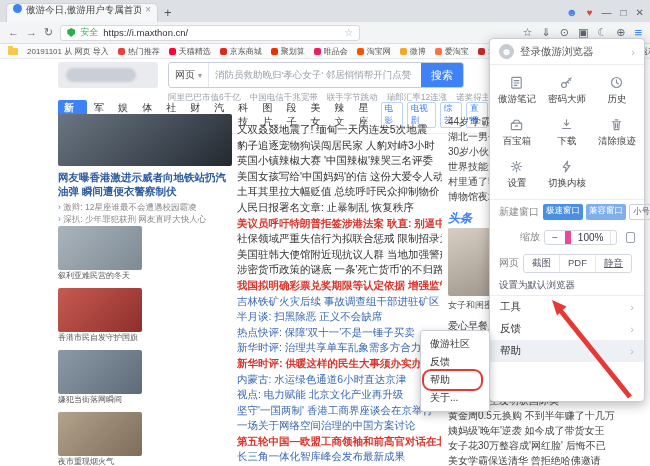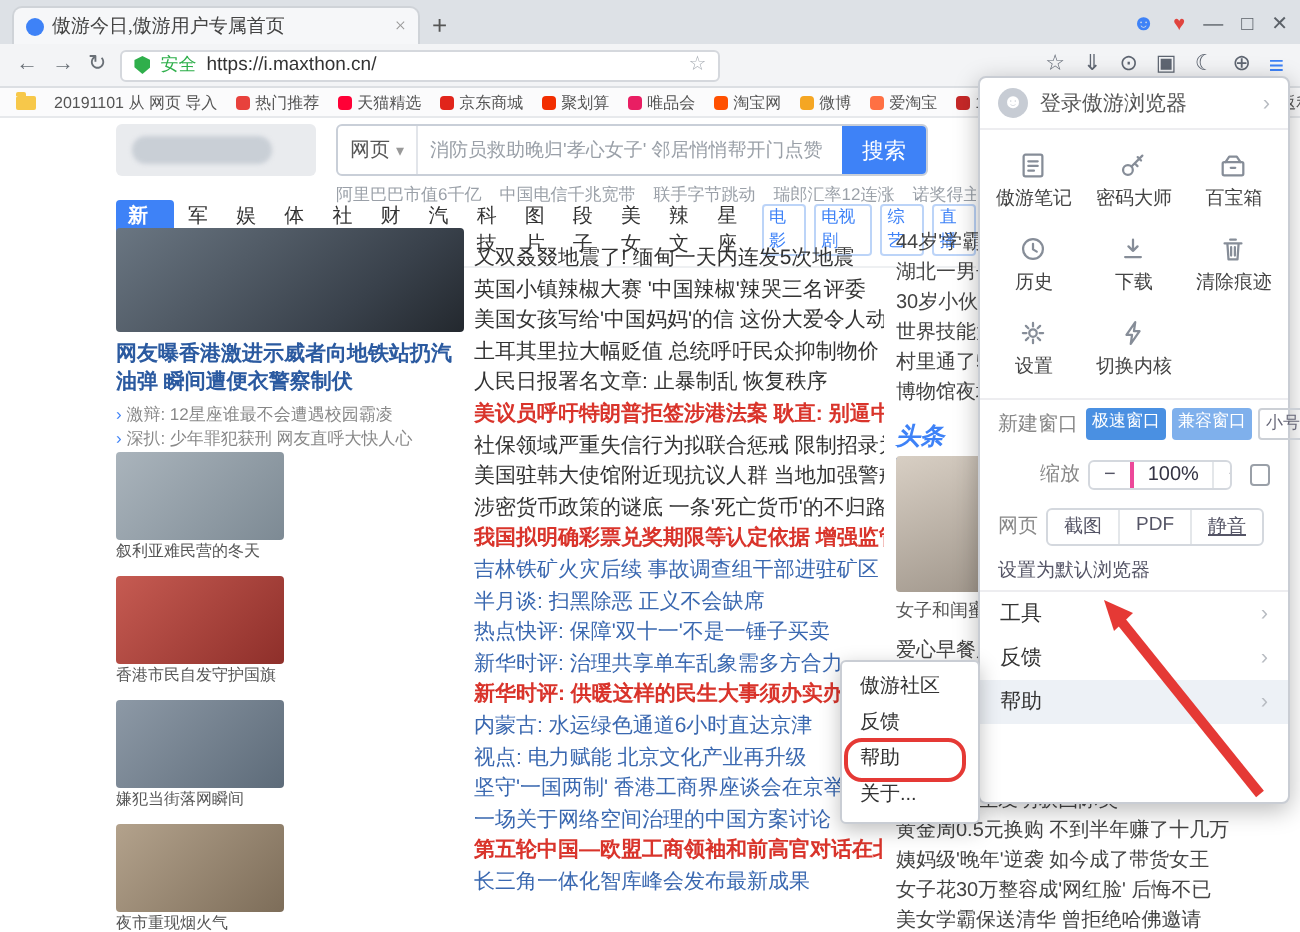--- a/index.html
+++ b/index.html
@@ -3,23 +3,23 @@
 <meta charset="utf-8">
 <style>
   *{margin:0;padding:0;box-sizing:border-box;}
   html,body{width:650px;height:466px;}
   body{position:relative;overflow:hidden;background:#fff;
        font-family:"Liberation Sans","DejaVu Sans",sans-serif;font-size:11px;color:#333;}
 
   
   .tabbar{position:absolute;left:0;top:0;right:0;height:22px;background:#dde1e6;
           display:flex;align-items:flex-end;padding:0 6px;z-index:5;}
-  .tab{width:204px;height:19px;background:#f6f7f9;border-radius:5px 5px 0 0;
-       display:flex;align-items:center;gap:4px;padding:0 6px;font-size:9.5px;color:#444;
-       border:1px solid #cfd3d8;border-bottom:none;overflow:hidden;white-space:nowrap;font-family:Liberation Serif, serif;}
+  .tab{width:152px;height:19px;background:#f6f7f9;border-radius:5px 5px 0 0;
+       display:flex;align-items:flex-start;gap:4px;padding:0 6px;font-size:9.5px;color:#444;
+       border:1px solid #cfd3d8;border-bottom:none;overflow:hidden;white-space:nowrap;}
   .favicon{width:9px;height:9px;border-radius:50%;background:#3e82f7;flex:0 0 auto;}
   .tab-title{flex:1;overflow:hidden;white-space:nowrap;}
   .tab-close{color:#999;font-size:10px;}
   .newtab{font-size:13px;color:#555;margin:0 0 2px 6px;}
   .tabbar-right{margin-left:auto;display:flex;align-items:center;gap:9px;padding-bottom:4px;}
   .acct{color:#3e82f7;font-size:11px;line-height:1;}
   .vip{color:#e0443e;font-size:10px;line-height:1;}
   .wbtn{color:#5b6168;font-size:10px;line-height:1;}
 
   .addrbar{position:absolute;left:0;top:22px;right:0;height:22px;background:#f3f4f6;
@@ -115,21 +115,21 @@
   .prow{display:flex;align-items:center;gap:4px;padding:0 9px;color:#666;}
   .rowlabel{color:#888;flex:0 0 auto;}
   .row-nw{height:24px;}
   .chip{font-size:8.5px;border-radius:2px;padding:1px 3px;white-space:nowrap;}
   .chip-blue{background:#4a90e2;color:#fff;}
   .chip-blue2{background:#7fb0ec;color:#fff;}
   .chip-plain{border:1px solid #ccd0d6;color:#667;}
   .row-zoom{height:26px;margin-left:21px;}
   .zoomgroup{display:flex;align-items:center;border:1px solid #d4d8de;border-radius:3px;overflow:hidden;}
   .zseg{padding:1px 7px;color:#556;font-size:10px;}
-  .zval{border-left:2px solid #ec4899;border-right:1px solid #e4e7ea;color:#334;}
+  .zval{border-left:6px solid #ec4899;border-right:1px solid #e4e7ea;color:#334;}
   .fsbox{width:11px;height:11px;border:1.2px solid #9aa0a8;border-radius:2px;margin-left:5px;}
   .row-pt{height:26px;}
   .seggroup{display:flex;border:1px solid #d4d8de;border-radius:3px;overflow:hidden;}
   .seg{padding:2px 8px;color:#556;border-right:1px solid #e4e7ea;font-size:9.5px;}
   .seg:last-child{border-right:none;text-decoration:underline;}
   .row-def{height:20px;color:#556;border-bottom:1px solid #ededf0;font-size:9.5px;}
   .mrow{height:22px;display:flex;align-items:center;padding:0 10px;color:#333;font-size:10.5px;}
   .mrow.hover{background:#edf1f6;}
   .mrow .chev{margin-left:auto;}
 
@@ -322,20 +322,21 @@
 
   </div>
     <div class="thumb tone-f tall">
     <div class="timg"></div>
 
   </div>
   </div>
 
 <div class="abs midcol">
     <div class="hl">又双叒叕地震了! 缅甸一天内连发5次地震</div>
+    <div class="hl">豹子追逐宠物狗误闯居民家 人豹对峙3小时</div>
     <div class="hl">英国小镇辣椒大赛 '中国辣椒'辣哭三名评委</div>
     <div class="hl">美国女孩写给'中国妈妈'的信 这份大爱令人动容</div>
     <div class="hl">土耳其里拉大幅贬值 总统呼吁民众抑制物价</div>
     <div class="hl">人民日报署名文章: 止暴制乱 恢复秩序</div>
     <div class="hl red">美议员呼吁特朗普拒签涉港法案 耿直: 别逼中国出手</div>
     <div class="hl">社保领域严重失信行为拟联合惩戒 限制招录为公务员</div>
     <div class="hl">美国驻韩大使馆附近现抗议人群 当地加强警戒</div>
     <div class="hl">涉密货币政策的谜底 一条'死亡货币'的不归路</div>
     <div class="hl red">我国拟明确彩票兑奖期限等认定依据 增强监管力度</div>
     <div class="hl blue">吉林铁矿火灾后续 事故调查组干部进驻矿区</div>
@@ -392,31 +393,31 @@
     </div>
     <div class="pcell">
       <svg width="15" height="15" viewBox="0 0 16 16">
           <circle cx="5.3" cy="10.7" r="2.6"></circle>
           <path d="M7.2 8.8L13 3m-2.5.8l1.8 1.8M8.9 7.1l1.5 1.5"></path>
         </svg>
       <span>密码大师</span>
     </div>
     <div class="pcell">
       <svg width="15" height="15" viewBox="0 0 16 16">
+          <circle cx="8" cy="8" r="5.3"></circle>
+          <path d="M8 5.2v3l2 1.2"></path>
+        </svg>
+      <span>历史</span>
+    </div>
+    <div class="pcell">
+      <svg width="15" height="15" viewBox="0 0 16 16">
           <rect x="2.5" y="6.5" width="11" height="7" rx="0.8"></rect>
           <path d="M4 6.5L6 3.5h4l2 3M6.8 9.5h2.4"></path>
         </svg>
       <span>百宝箱</span>
-    </div>
-    <div class="pcell">
-      <svg width="15" height="15" viewBox="0 0 16 16">
-          <circle cx="8" cy="8" r="5.3"></circle>
-          <path d="M8 5.2v3l2 1.2"></path>
-        </svg>
-      <span>历史</span>
     </div>
     <div class="pcell">
       <svg width="15" height="15" viewBox="0 0 16 16">
           <path d="M8 3v6M5.6 6.6L8 9l2.4-2.4M3.8 12.3h8.4"></path>
         </svg>
       <span>下载</span>
     </div>
     <div class="pcell">
       <svg width="15" height="15" viewBox="0 0 16 16">
           <path d="M3.5 5h9M6.5 3h3M5 5l.6 8.5h4.8L11 5M7 7v4.5M9 7v4.5"></path>

